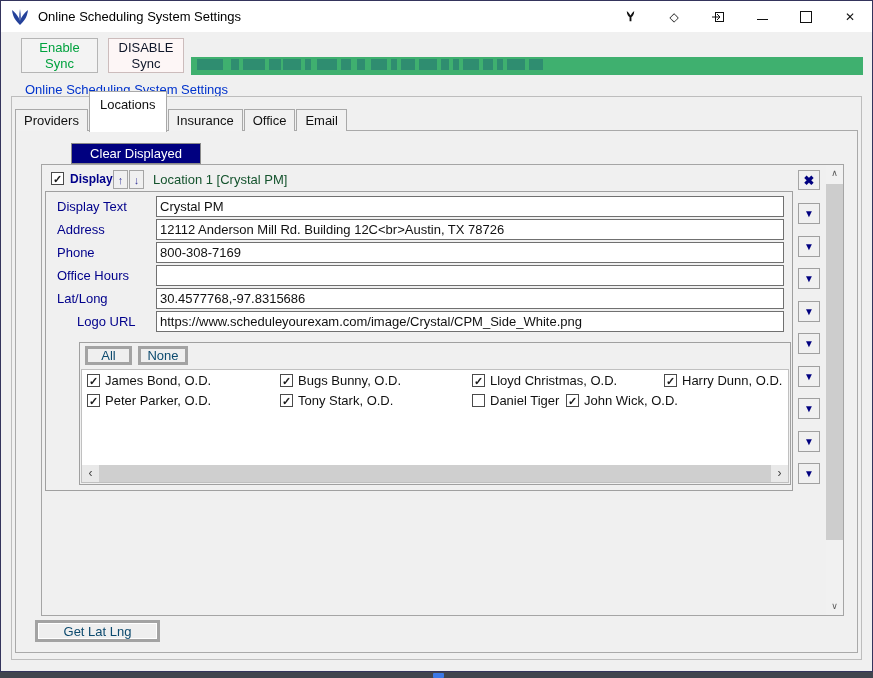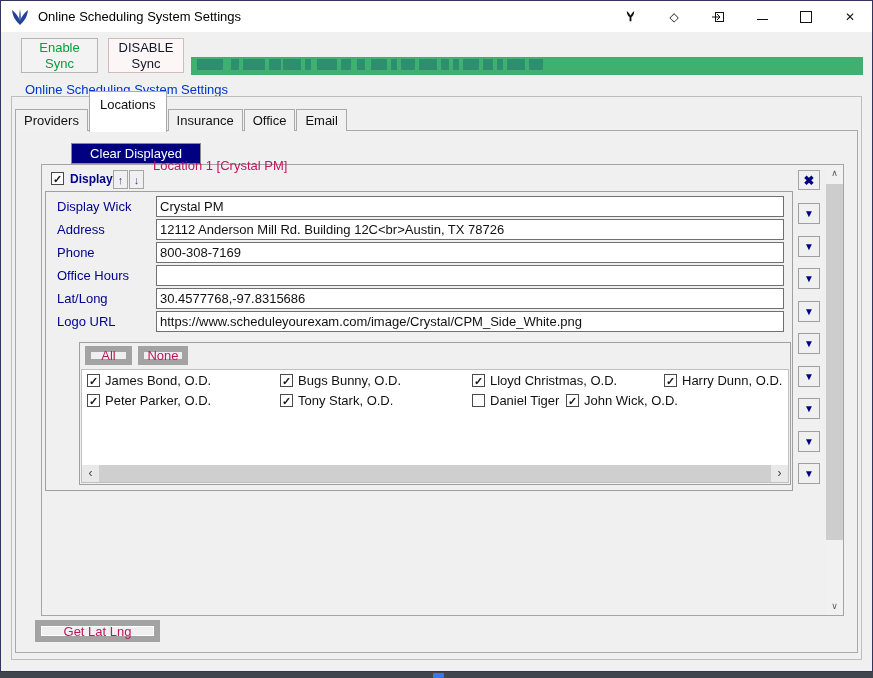--- a/index.html
+++ b/index.html
@@ -29,36 +29,36 @@
   .groupbox{position:absolute;left:10px;top:95px;width:851px;height:564px;border:1px solid #bdbdbd;box-sizing:border-box;}
   
   .tabstrip{position:absolute;left:14px;top:106px;height:24px;display:flex;align-items:flex-end;z-index:3;}
   .tab{background:#f1f1f1;border:1px solid #a9a9a9;border-bottom:none;padding:3px 8px 3px;margin-right:1px;}
   .tab.active{background:#ffffff;padding:5px 10px 20px;margin-bottom:-1px;z-index:4;position:relative;}
   .tabpage{position:absolute;left:14px;top:129px;width:843px;height:523px;border:1px solid #a9a9a9;
            background:#f0f0f0;box-sizing:border-box;}
   
   .navy-btn{background:#000080;color:#fff;border:1px solid #8a8a8a;display:flex;align-items:center;
             justify-content:center;box-sizing:border-box;}
-  .gray-btn{background:#efefef;color:#be185d;border:6px solid #a3a3a3;display:flex;align-items:center;
+  .gray-btn{background:#efefef;color:#0c4a6e;border:3px solid #a3a3a3;display:flex;align-items:center;
             justify-content:center;box-sizing:border-box;}
   .mini-btn{position:absolute;background:#f0f0f0;border:1px solid #a5a5a5;display:flex;align-items:center;
             justify-content:center;box-sizing:border-box;}
   
   .scrollpanel{position:absolute;left:40px;top:163px;width:803px;height:452px;border:1px solid #a5a5a5;
                background:#f0f0f0;box-sizing:border-box;}
   .vscroll{position:absolute;left:825px;top:164px;width:17px;height:450px;background:#f1f1f1;}
   .vs-btn{position:absolute;left:0;width:17px;height:17px;color:#5a5a5a;font-size:9px;line-height:17px;text-align:center;}
   .vs-thumb{position:absolute;left:0;top:19px;width:17px;height:356px;background:#cdcdcd;}
   
   .hdr-checkbox{position:absolute;left:50px;top:171px;}
   .cb{width:13px;height:13px;border:1px solid #4a4a4a;background:#fff;font-size:11px;line-height:12px;
       text-align:center;color:#1a1a1a;font-weight:bold;box-sizing:border-box;display:inline-block;}
   .hdr-display{position:absolute;left:69px;top:171px;font-weight:bold;color:#00008b;font-size:12px;}
-  .loc-title{position:absolute;left:152px;top:157px;color:#be185d;}
+  .loc-title{position:absolute;left:152px;top:171px;color:#14532d;}
   .fields-panel{position:absolute;left:44px;top:190px;width:748px;height:300px;border:1px solid #a0a0a0;box-sizing:border-box;}
   .fld-label{position:absolute;left:56px;color:#00008b;}
   .fld-input{position:absolute;left:155px;width:628px;height:21px;border:1px solid #707070;background:#fff;
              font-family:"Liberation Sans",sans-serif;font-size:13px;color:#111;padding:0 3px;box-sizing:border-box;}
   .ddl{position:absolute;left:797px;width:22px;height:21px;background:#f0f0f0;border:1px solid #a0a0a0;
        color:#000080;font-size:10px;display:flex;align-items:center;justify-content:center;box-sizing:border-box;}
   .remove-btn{left:797px;top:169px;width:22px;height:20px;color:#000080;font-weight:bold;font-size:13px;}
   .updown{width:15px;height:19px;color:#3a3a9c;font-size:11px;}
   
   .prov-panel{position:absolute;left:78px;top:341px;width:712px;height:143px;border:1px solid #a0a0a0;
@@ -163,31 +163,31 @@
 
     <span class="cb hdr-checkbox" id="displayCb">✓</span>
     <span class="hdr-display">Display</span>
     <div class="mini-btn updown" style="left:112px;top:169px;">↑</div>
     <div class="mini-btn updown" style="left:128px;top:169px;">↓</div>
     <span class="loc-title">Location 1 [Crystal PM]</span>
     <div class="mini-btn remove-btn">✖</div>
 
     <div class="fields-panel"></div>
     <div id="fieldRows">
-        <div class="fld-label" style="top: 198px;">Display Wick</div>
+        <div class="fld-label" style="top: 198px;">Display Text</div>
         <input class="fld-input" value="Crystal PM" style="top: 195px;">
         <div class="fld-label" style="top: 221px;">Address</div>
         <input class="fld-input" value="12112 Anderson Mill Rd. Building 12C&lt;br&gt;Austin, TX 78726" style="top: 218px;">
         <div class="fld-label" style="top: 244px;">Phone</div>
         <input class="fld-input" value="800-308-7169" style="top: 241px;">
         <div class="fld-label" style="top: 267px;">Office Hours</div>
         <input class="fld-input" value="" style="top: 264px;">
         <div class="fld-label" style="top: 290px;">Lat/Long</div>
         <input class="fld-input" value="30.4577768,-97.8315686" style="top: 287px;">
-        <div class="fld-label" style="top: 313px;">Logo URL</div>
+        <div class="fld-label" style="top: 313px; margin-left: 20px;">Logo URL</div>
         <input class="fld-input" value="https://www.scheduleyourexam.com/image/Crystal/CPM_Side_White.png" style="top: 310px;">
       </div>
     <div id="ddlColumn">
         <div class="ddl" style="top: 202px;">▼</div>
         <div class="ddl" style="top: 235px;">▼</div>
         <div class="ddl" style="top: 267px;">▼</div>
         <div class="ddl" style="top: 300px;">▼</div>
         <div class="ddl" style="top: 332px;">▼</div>
         <div class="ddl" style="top: 365px;">▼</div>
         <div class="ddl" style="top: 397px;">▼</div>

